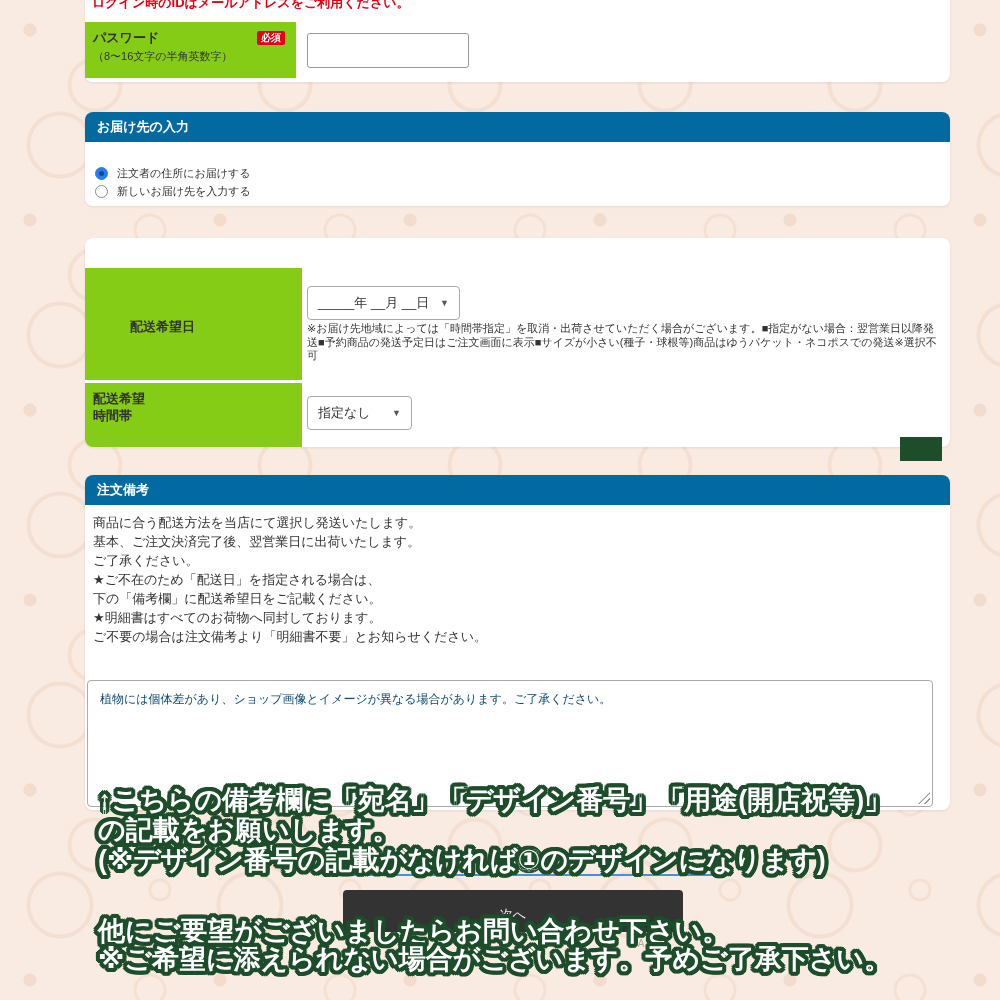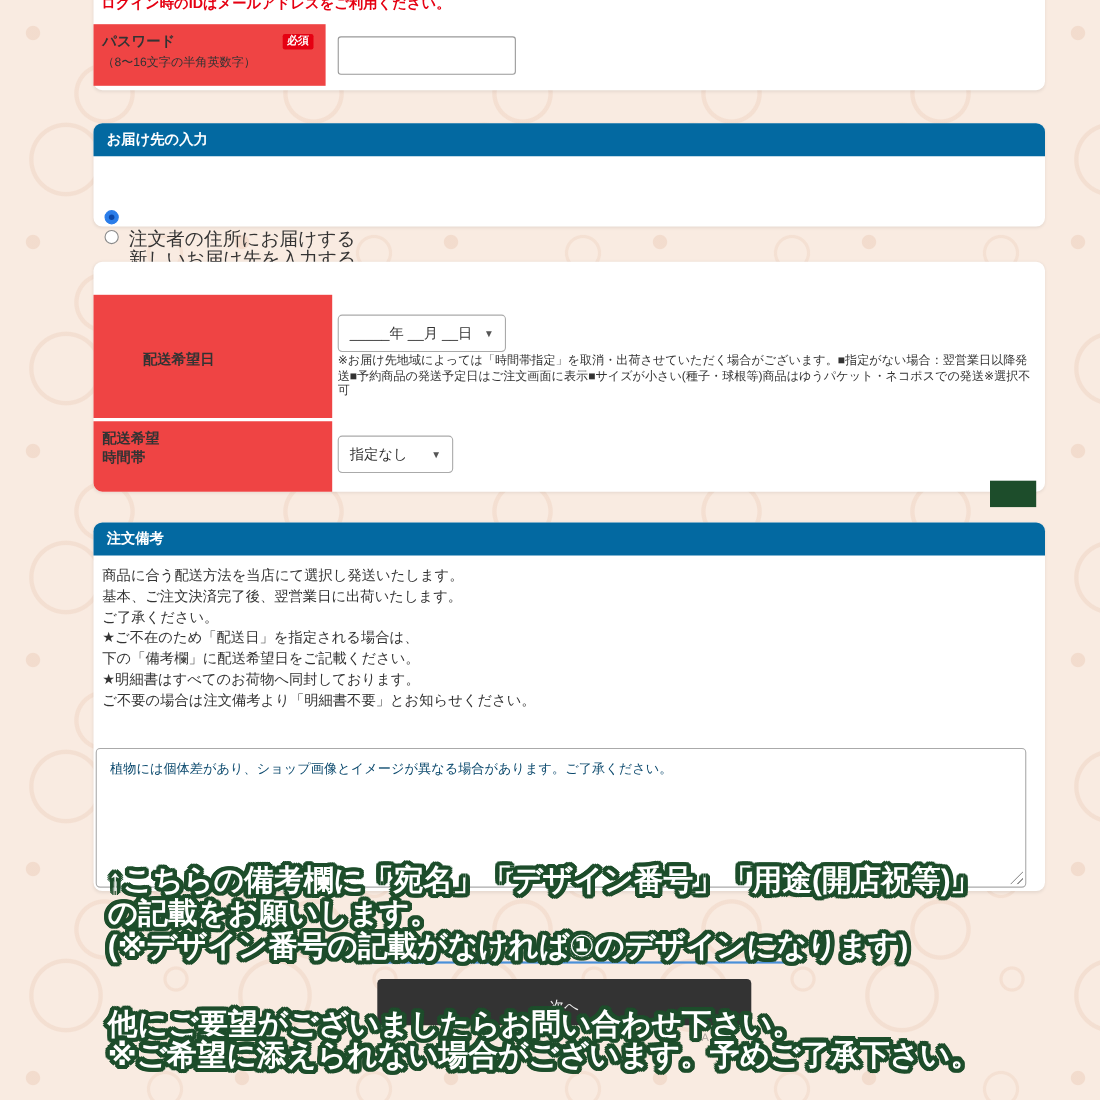--- a/index.html
+++ b/index.html
@@ -11,35 +11,35 @@
       radial-gradient(circle at 30px 30px, rgba(236,205,186,0.50) 0 6px, transparent 7px),
       radial-gradient(circle at 95px 85px, transparent 23px, rgba(238,209,190,0.45) 24px 27px, transparent 28px),
       radial-gradient(circle at 150px 40px, transparent 13px, rgba(240,214,197,0.50) 14px 16px, transparent 17px),
       radial-gradient(circle at 60px 145px, transparent 29px, rgba(236,205,186,0.40) 30px 33px, transparent 34px),
       radial-gradient(circle at 160px 130px, transparent 8px, rgba(238,209,190,0.45) 9px 11px, transparent 12px);
     background-size:190px 190px;
   }
   .card{position:absolute;background:#fff;border-radius:8px;box-shadow:0 1px 3px rgba(0,0,0,0.08);}
   .sec-hdr{position:absolute;left:0;top:0;right:0;height:30px;background:#0369a1;border-radius:8px 8px 0 0;
     color:#fff;font-size:13px;font-weight:bold;line-height:30px;padding-left:12px;box-sizing:border-box;}
-  .cell{position:absolute;background:#ef4444;}
+  .cell{position:absolute;background:#84cc16;}
   .lbl{font-size:13px;font-weight:bold;color:#333;}
   .sublbl{font-size:11px;color:#333;}
   .badge{position:absolute;background:#e50012;color:#fff;font-size:10px;font-weight:bold;
     padding:2px 4px;border-radius:2px;line-height:1;}
   .tinput{position:absolute;background:#fff;border:1px solid #999;border-radius:3px;box-sizing:border-box;
     font-size:13px;padding:0 8px;}
   .selectbox{position:absolute;background:#fff;border:1px solid #aaa;border-radius:4px;box-sizing:border-box;
     display:flex;align-items:center;justify-content:space-between;padding:0 10px;font-size:13px;color:#333;cursor:pointer;}
   .caret{font-size:9px;color:#555;}
   .radio-row{position:absolute;display:flex;align-items:center;gap:9px;}
   .radio{width:13px;height:13px;border-radius:50%;box-sizing:border-box;background:#fff;border:1px solid #8a8a8a;}
   .radio.checked{border:1px solid #2b7de9;background:#2b7de9;position:relative;}
   .radio.checked::after{content:"";position:absolute;left:3px;top:3px;width:5px;height:5px;border-radius:50%;background:#0b47a8;}
-  .radio-label{font-size:17px;color:#333;margin-top:40px;}
+  .radio-label{font-size:11px;color:#333;}
   .note{font-size:11px;line-height:13.5px;color:#333;}
   .body-line{font-size:13px;line-height:19px;color:#333;}
   .outline-text{
     position:absolute;z-index:50;color:#fff;font-weight:900;font-size:27px;letter-spacing:0px;white-space:nowrap;
     text-shadow:
       4px 0 0 #1d4d2b,-4px 0 0 #1d4d2b,0 4px 0 #1d4d2b,0 -4px 0 #1d4d2b,
       3px 3px 0 #1d4d2b,-3px 3px 0 #1d4d2b,3px -3px 0 #1d4d2b,-3px -3px 0 #1d4d2b,
       4px 2px 0 #1d4d2b,-4px 2px 0 #1d4d2b,4px -2px 0 #1d4d2b,-4px -2px 0 #1d4d2b,
       2px 4px 0 #1d4d2b,-2px 4px 0 #1d4d2b,2px -4px 0 #1d4d2b,-2px -4px 0 #1d4d2b;}
   .textarea-wrap{position:absolute;left:2px;top:205px;width:846px;height:127px;}

